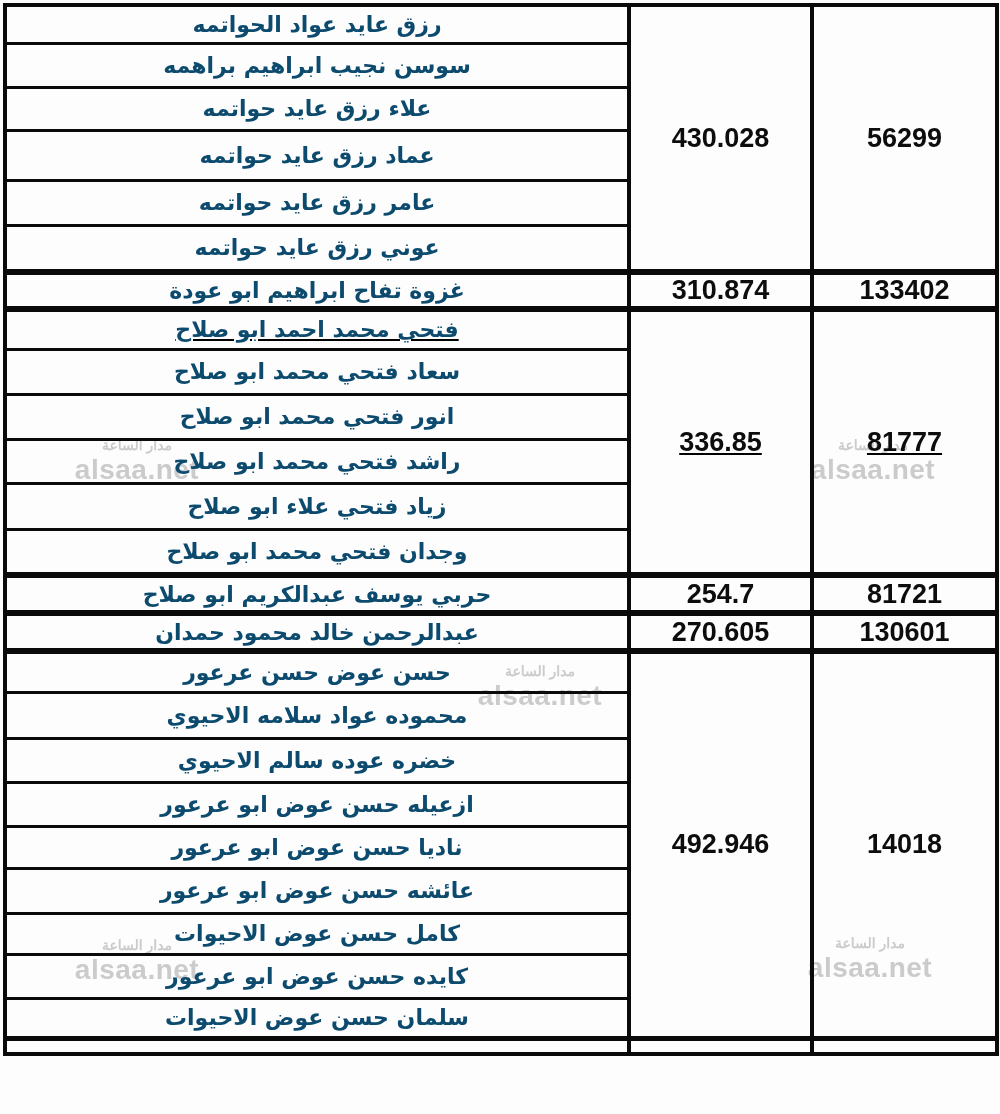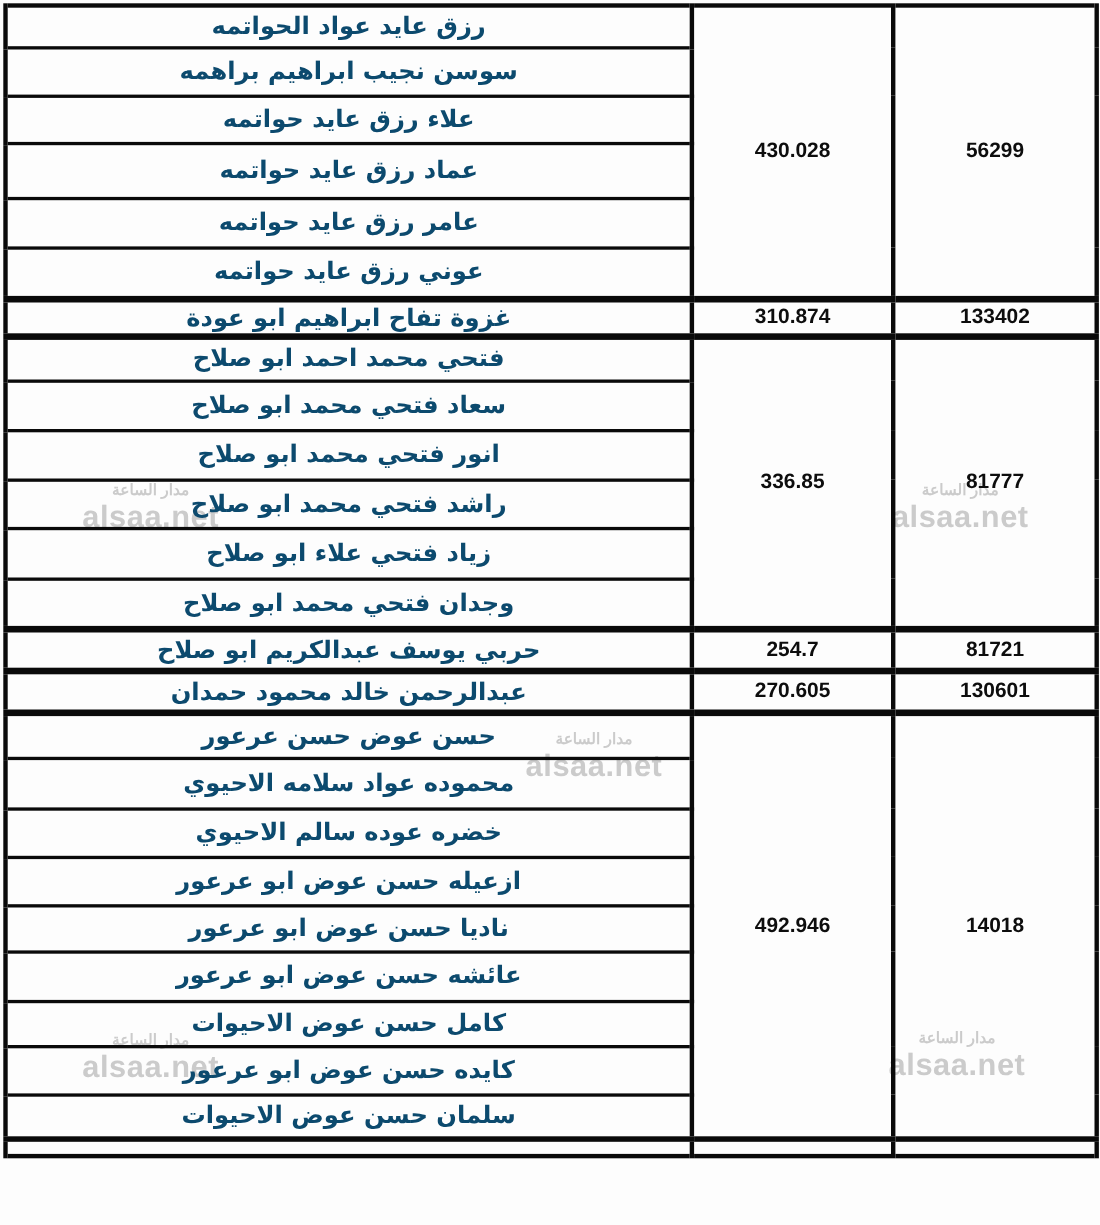--- a/index.html
+++ b/index.html
@@ -79,21 +79,21 @@
     direction: rtl;
     font-family: "DejaVu Sans", sans-serif;
     font-weight: bold;
     font-size: 22px;
     color: #0c4a6e;
     white-space: nowrap;
   }
   td.num {
     font-family: "Liberation Sans", sans-serif;
     font-weight: bold;
-    font-size: 19px;
+    font-size: 27px;
     color: #0d0d0d;
     white-space: nowrap;
   }
   tr.partial td {
     border-top-width: 5px;
   }
 </style>
 </head>
 <body>
 
@@ -145,21 +145,21 @@
           <td class="name">عامر رزق عايد حواتمه</td>
         </tr>
         <tr style="height: 47px;">
           <td class="name">عوني رزق عايد حواتمه</td>
         </tr>
         <tr class="group-start" style="height: 34px;">
           <td class="name">غزوة تفاح ابراهيم ابو عودة</td>
           <td class="num" rowspan="1">310.874</td>
           <td class="num" rowspan="1">133402</td>
         </tr>
-        <tr class="group-start" style="height: 40px;">
+        <tr class="group-start" style="height: 40px; text-decoration: underline;">
           <td class="name">فتحي محمد احمد ابو صلاح</td>
           <td class="num" rowspan="6">336.85</td>
           <td class="num" rowspan="6">81777</td>
         </tr>
         <tr style="height: 45px;">
           <td class="name">سعاد فتحي محمد ابو صلاح</td>
         </tr>
         <tr style="height: 45px;">
           <td class="name">انور فتحي محمد ابو صلاح</td>
         </tr>

